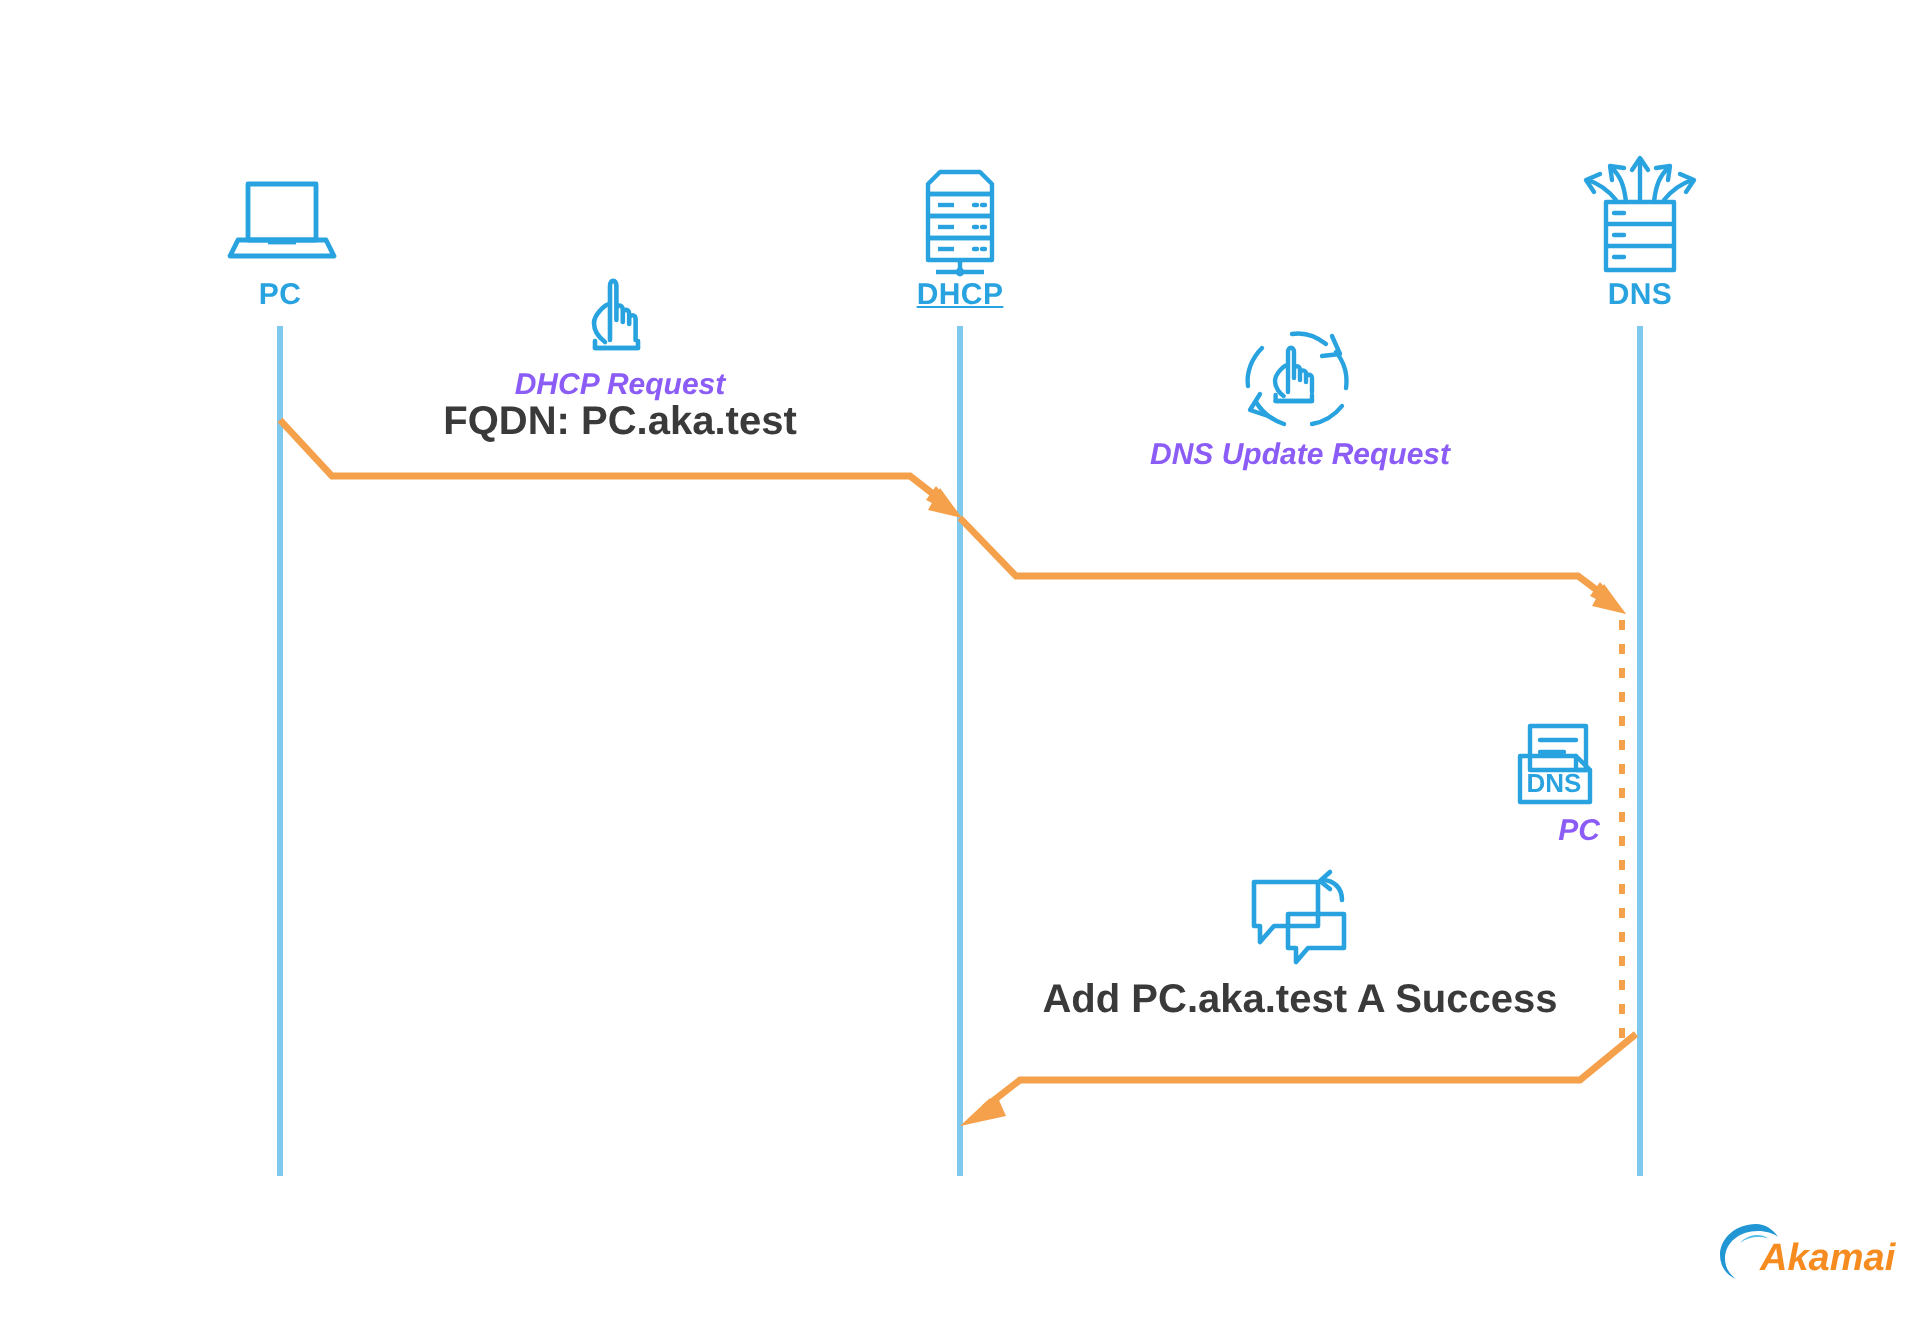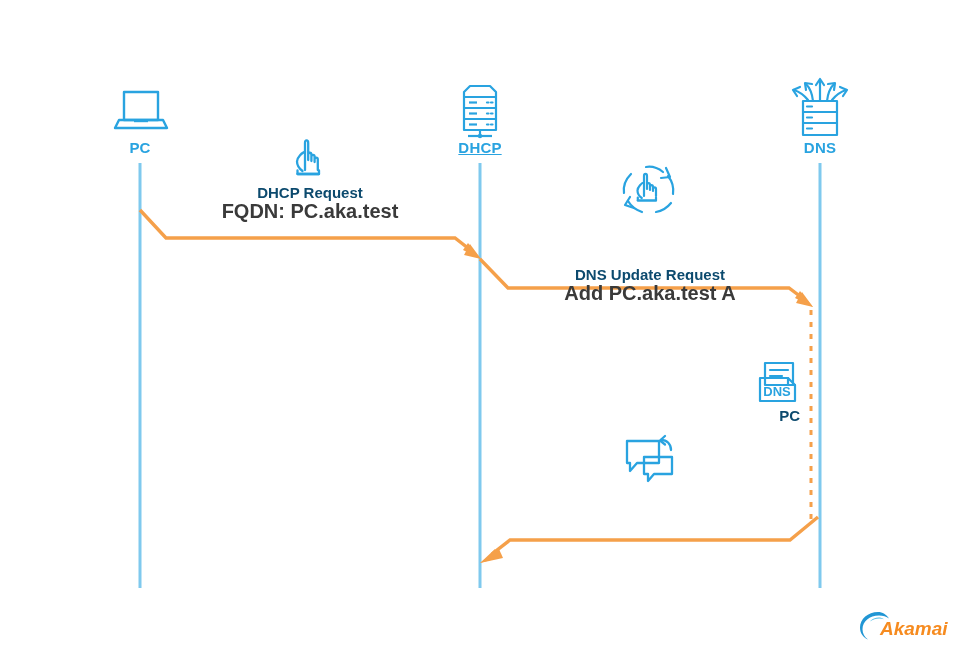--- a/index.html
+++ b/index.html
@@ -32,21 +32,22 @@
   .msg-block {
     position: absolute;
     text-align: center;
     color: #2b2b2b;
     white-space: nowrap;
   }
   .msg-title {
     font-size: 15px;
     font-weight: 700;
     line-height: 19px;
-    color: #0c4a6e;
+    color: #8b5cf6;
+    font-style: italic;
   }
   .msg-sub {
     font-size: 20px;
     font-weight: 700;
     line-height: 19px;
     color: #3a3a3a;
   }
   .record-block {
     position: absolute;
     text-align: right;
@@ -195,30 +196,30 @@
 
 <div class="node-label" style="left:430px; top:139px; width:100px;text-decoration:underline;">DHCP</div>
 
 <div class="node-label" style="left:780px; top:139px; width:80px;">DNS</div>
 
 <div class="msg-block" style="left:180px; top:183px; width:260px;">
   <div class="msg-title">DHCP Request</div>
   <div class="msg-sub">FQDN: PC.aka.test</div>
 </div>
 
-<div class="msg-block" style="left:520px; top:218px; width:260px;margin-top:47px;">
+<div class="msg-block" style="left:520px; top:218px; width:260px;">
   <div class="msg-title">DNS Update Request</div>
-  <div class="msg-sub">Add PC.aka.test A</div>
 </div>
 
 <div class="record-block" style="left:620px; top:406px; width:180px;">
   <div class="msg-title">PC</div>
 </div>
 
 <div class="msg-block" style="left:510px; top:491px; width:280px;">
+  <div class="msg-sub">Add PC.aka.test A Success</div>
 </div>
 
 <svg class="logo" viewBox="0 0 92 34">
   <path d="M22,4 C12,4 4,11 4,19.5 C4,25 7,29.5 12,31.5 C8.5,29 6.5,25.5 6.5,21.2
            C6.5,13.5 13.5,7.5 23,7.5 C27,7.5 30.5,8.6 33,10.4 C30.4,6.6 26.6,4 22,4 Z" fill="#2196d4"></path>
   <path d="M14,13.5 C18,10.5 23.5,9.8 28,11.2 C25.5,9.3 21.5,9 18,10.5
            C16.3,11.2 15,12.3 14,13.5 Z" fill="#59c0e8"></path>
   <text x="24" y="27" font-family="Liberation Sans, sans-serif" font-size="19" font-weight="700" font-style="italic" fill="#f68b1f">Akamai</text>
 </svg>
 

